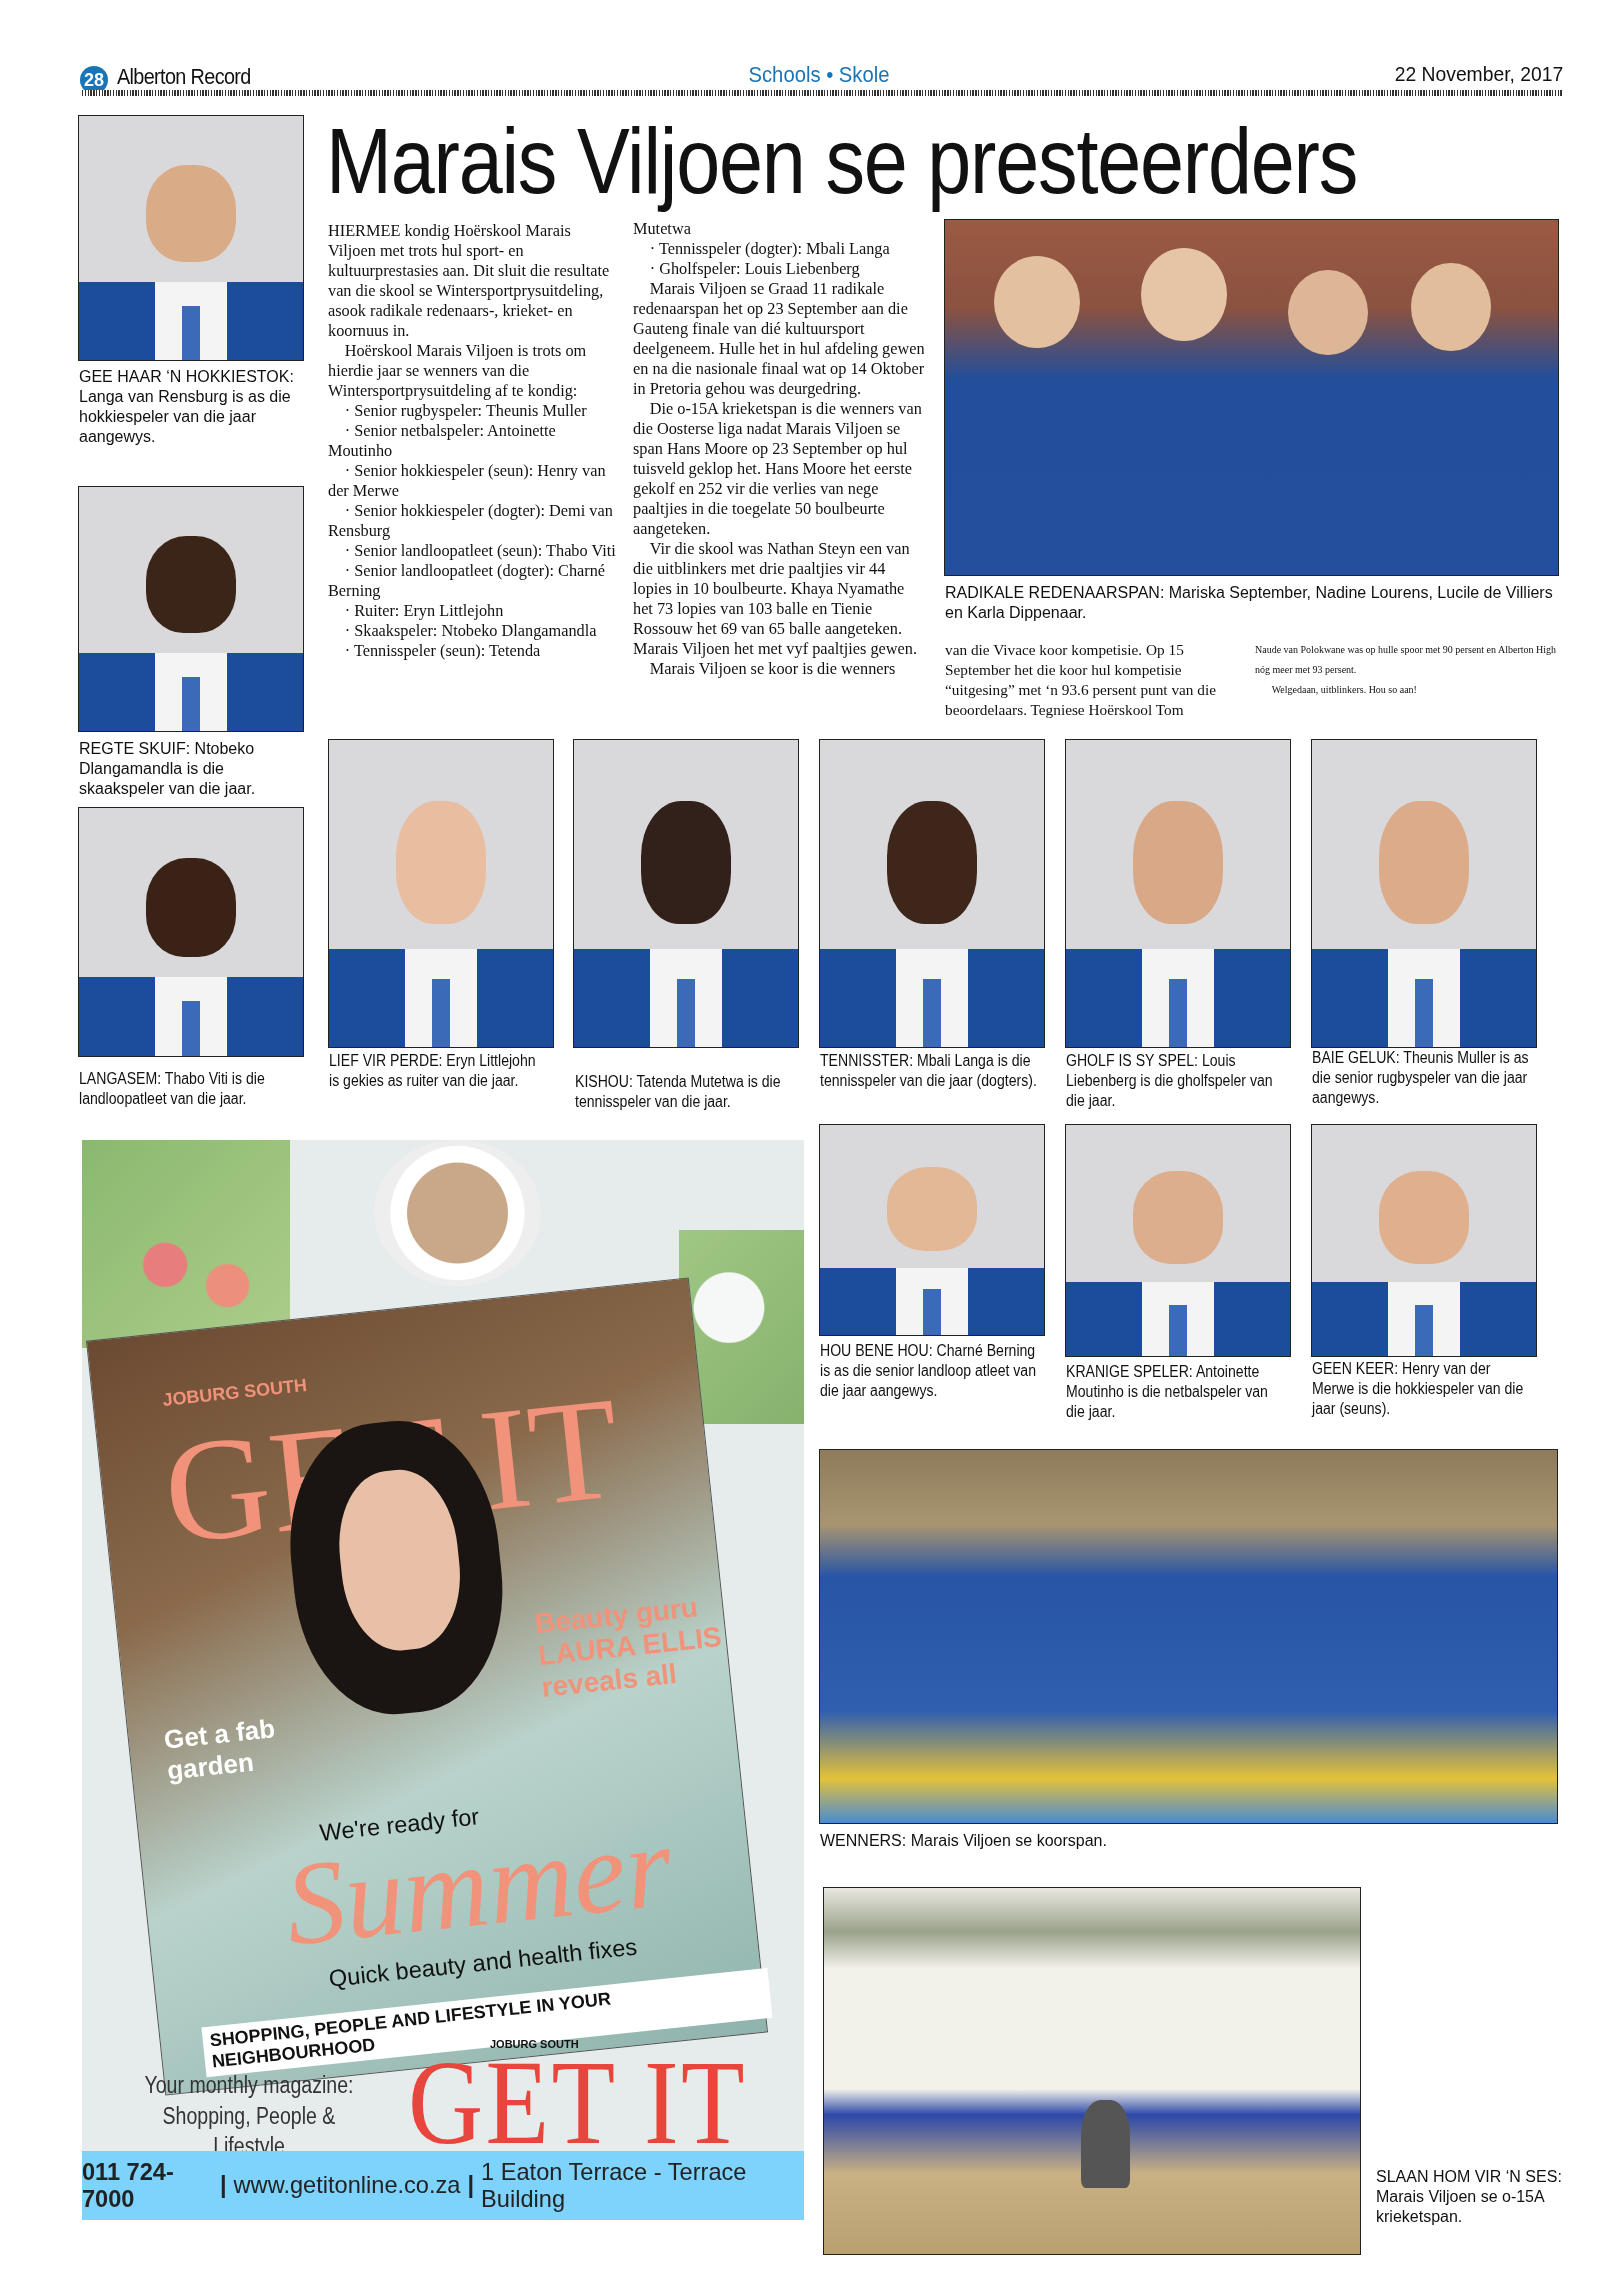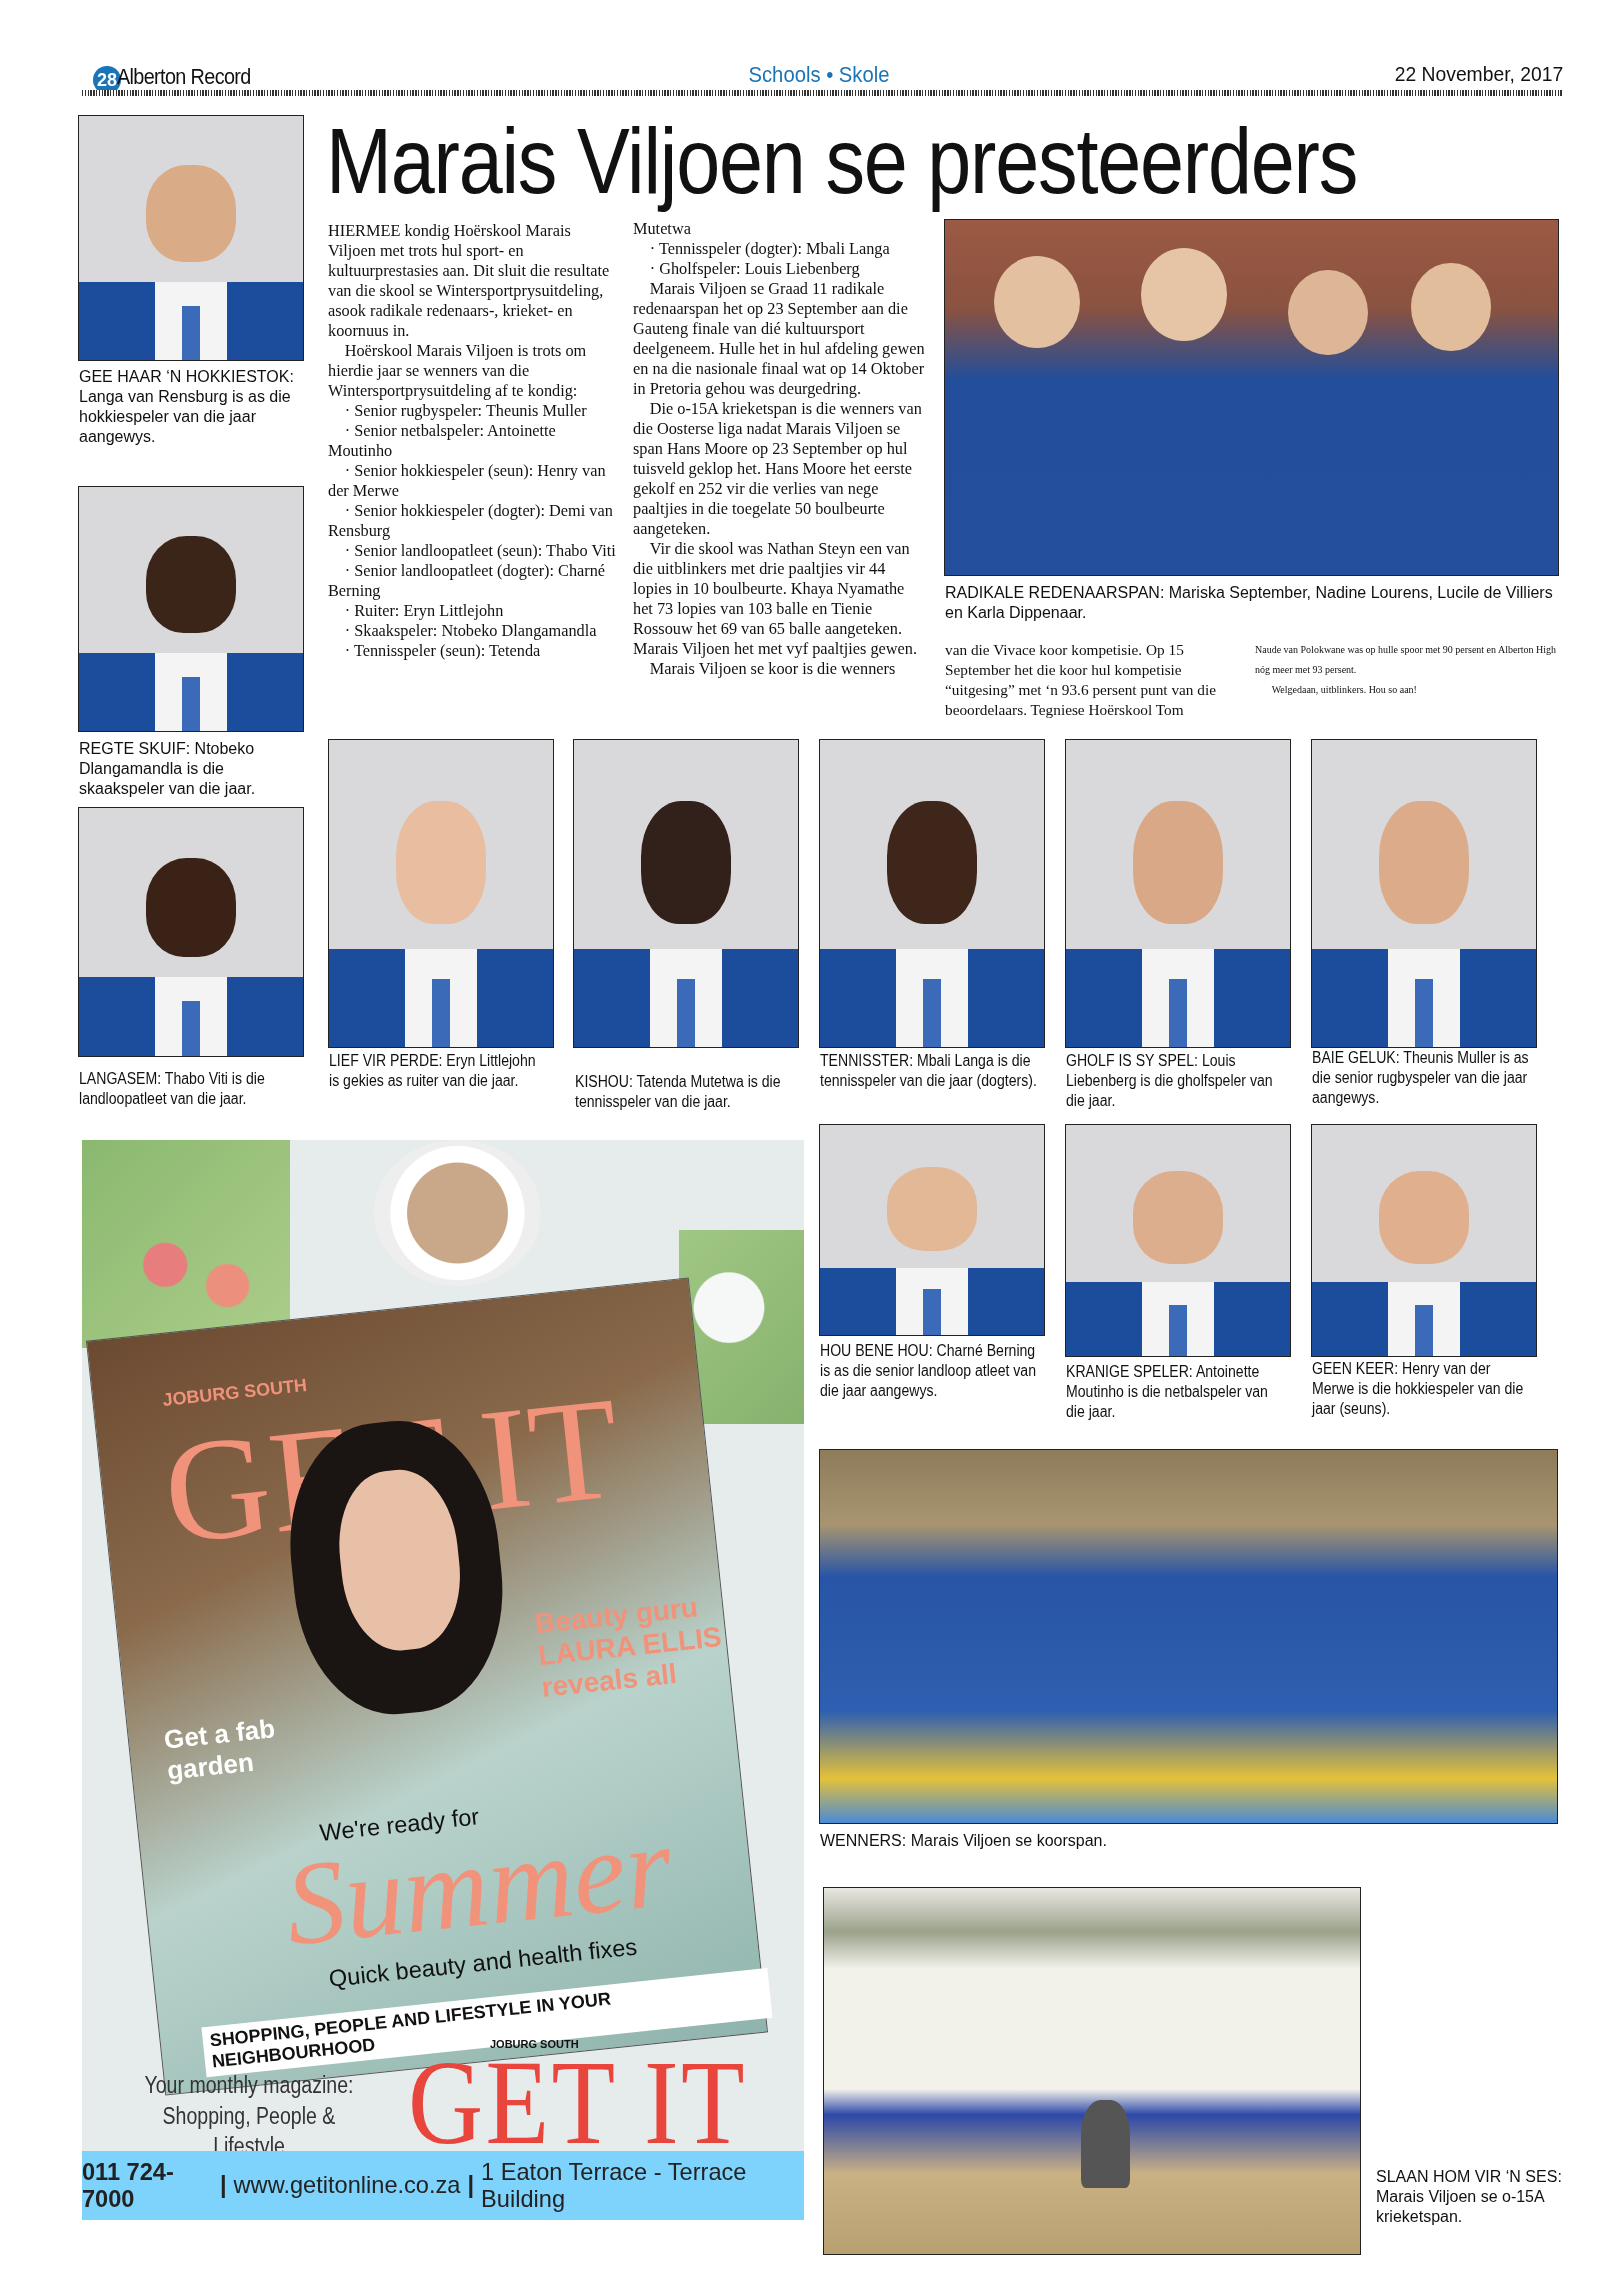--- a/index.html
+++ b/index.html
@@ -1,19 +1,19 @@
 <!DOCTYPE html>
 <html style="font-size:11px"><head>
 <meta charset="utf-8">
 <style>
   html,body{margin:0;padding:0;background:#fff;}
   body{width:1624px;height:2295px;position:relative;overflow:hidden;font-family:"Liberation Sans",sans-serif;color:#111;}
   .abs{position:absolute;}
   
-  .page-num{left:80px;top:66px;width:28px;height:28px;border-radius:50%;background:#1a74b8;color:#fff;font-size:18px;font-weight:bold;display:flex;align-items:center;justify-content:center;margin-left:13px;}
+  .page-num{left:80px;top:66px;width:28px;height:28px;border-radius:50%;background:#1a74b8;color:#fff;font-size:18px;font-weight:bold;display:flex;align-items:center;justify-content:center;}
   .pub-name{left:117px;top:64px;font-size:22px;letter-spacing:-0.7px;transform:scaleX(0.9);transform-origin:left;}
   .section{left:715px;top:62px;width:208px;text-align:center;font-size:22px;color:#1a74b8;transform:scaleX(0.92);}
   .date{right:61px;top:62px;font-size:21px;transform:scaleX(0.92);transform-origin:right;}
   .rule{left:82px;top:90px;width:1481px;height:5.6px;background:repeating-linear-gradient(90deg,#333 0 1.4px,#fff 1.4px 2.8px);}
   
   .headline{left:326px;top:115px;font-size:92px;line-height:1;letter-spacing:-1.4px;transform:scaleX(0.86);transform-origin:left;white-space:nowrap;}
   
   .body-col{font-family:"Liberation Serif",serif;font-size:16.3px;line-height:20px;color:#111;}
   .body-col p{margin:0;text-indent:16.7px;}
   .body-col p.noind{text-indent:0;}

